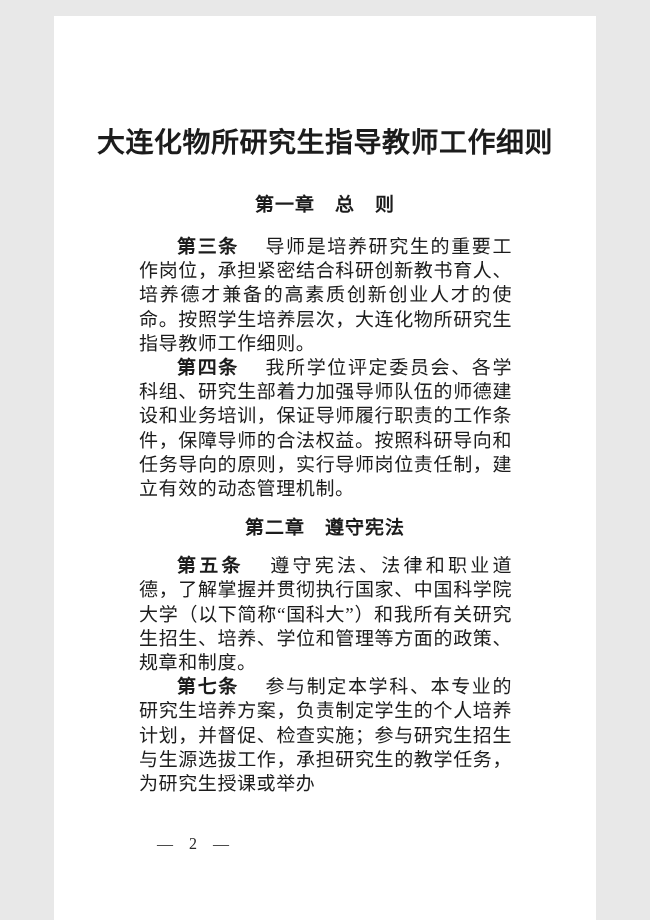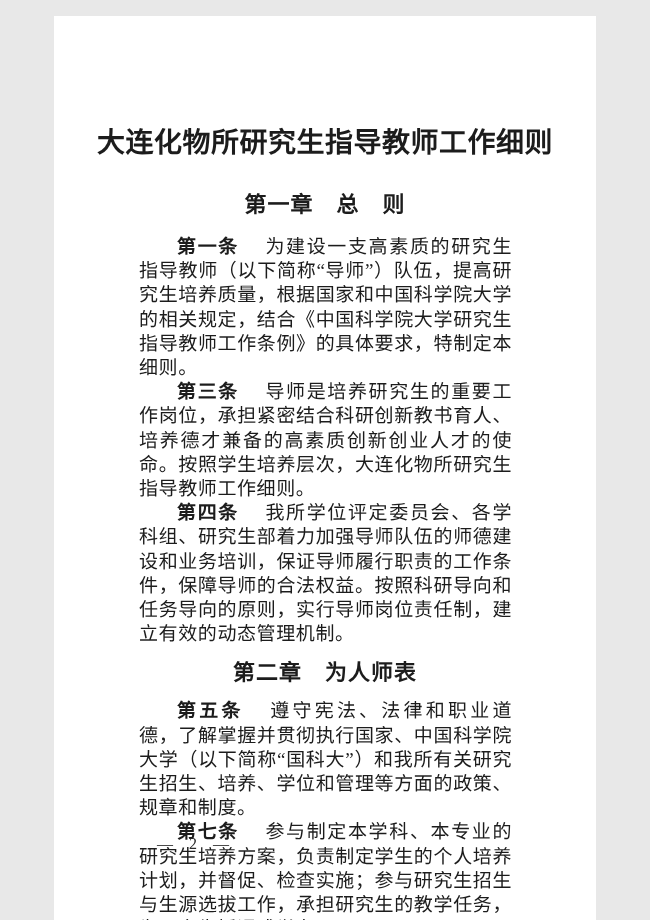--- a/index.html
+++ b/index.html
@@ -20,21 +20,21 @@
     font-weight: bold;
     font-size: 28px;
     line-height: 34px;
     letter-spacing: 0.5px;
   }
   .chapter-heading {
     margin: 0;
     text-align: center;
     font-family: "Liberation Sans", "DejaVu Sans", sans-serif;
     font-weight: bold;
-    font-size: 22px;
+    font-size: 19px;
     line-height: 24px;
     letter-spacing: 1px;
   }
   .chapter-1 .chapter-heading { margin-top: 33px; }
   .chapter-2 .chapter-heading { margin-top: 15px; }
   .articles {
     margin-left: 85px;
     margin-right: 84px;
   }
   .chapter-1 .articles { margin-top: 18px; }
@@ -69,33 +69,30 @@
 
 <div class="page">
 
   <h1 class="doc-title">大连化物所研究生指导教师工作细则</h1>
 
   <section class="chapter-1">
     <h2 class="chapter-heading">第一章　总　则</h2>
 
     <div class="articles">
       <p class="article">
-        <b class="article-no">第一条</b><span>为建设一支高素质的研究生指导教师（以下简称“导师”）队伍，提高研究生培养质量，根据国家和中国科学院大学的相关规定，结合《中国科学院大学研究生指导教师工作条例》的具体要求，特制定本细则。</span>
-      </p>
-      <p class="article">
         <b class="article-no">第三条</b><span>导师是培养研究生的重要工作岗位，承担紧密结合科研创新教书育人、培养德才兼备的高素质创新创业人才的使命。按照学生培养层次，大连化物所研究生指导教师工作细则。</span>
       </p>
       <p class="article">
         <b class="article-no">第四条</b><span>我所学位评定委员会、各学科组、研究生部着力加强导师队伍的师德建设和业务培训，保证导师履行职责的工作条件，保障导师的合法权益。按照科研导向和任务导向的原则，实行导师岗位责任制，建立有效的动态管理机制。</span>
       </p>
     </div>
   </section>
 
   <section class="chapter-2">
-    <h2 class="chapter-heading">第二章　为人师表</h2>
+    <h2 class="chapter-heading">第二章　遵守宪法</h2>
 
     <div class="articles">
       <p class="article">
         <b class="article-no">第五条</b><span>遵守宪法、法律和职业道德，了解掌握并贯彻执行国家、中国科学院大学（以下简称“国科大”）和我所有关研究生招生、培养、学位和管理等方面的政策、规章和制度。</span>
       </p>
       <p class="article">
         <b class="article-no">第七条</b><span>参与制定本学科、本专业的研究生培养方案，负责制定学生的个人培养计划，并督促、检查实施；参与研究生招生与生源选拔工作，承担研究生的教学任务，为研究生授课或举办</span>
       </p>
     </div>
   </section>

